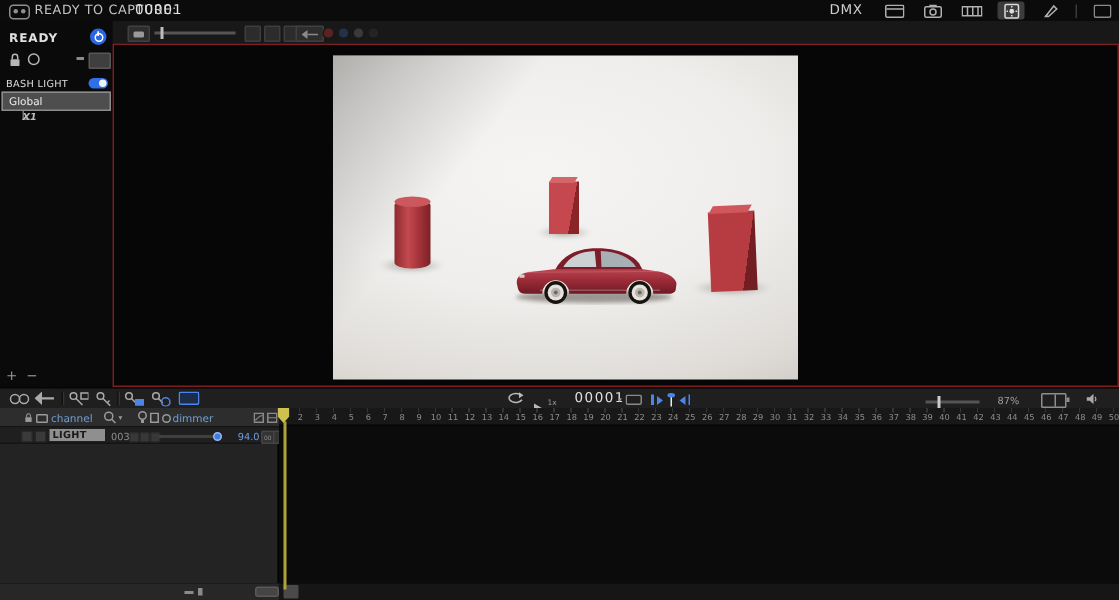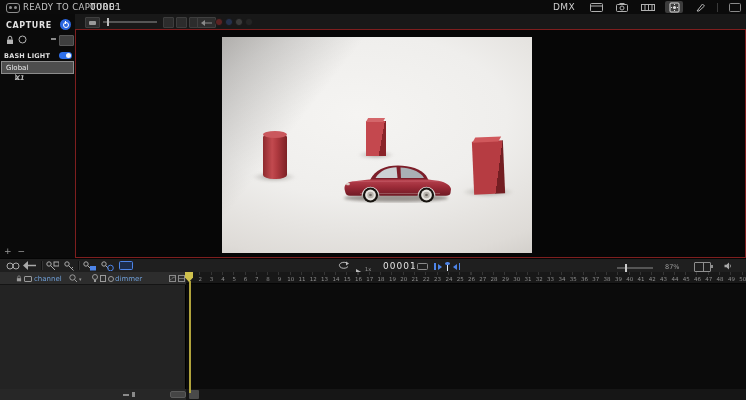--- a/index.html
+++ b/index.html
@@ -24,21 +24,21 @@
   
   #master{position:absolute;left:0;top:14px;width:75px;height:244px;background:#0a0a0a;}
   .m-title{position:absolute;left:6px;top:7px;font-size:8px;font-weight:bold;color:#e0e0e0;letter-spacing:.6px;}
   .power{position:absolute;right:4px;top:5px;width:11px;height:11px;border-radius:50%;background:#2a66e0;}
   .power:after{content:"";position:absolute;left:2.5px;top:2.5px;width:4px;height:4px;border:1px solid #fff;border-radius:50%;}
   .power:before{content:"";position:absolute;left:5px;top:1.5px;width:1px;height:3px;background:#2a66e0;box-shadow:0 0 0 .5px #fff inset;background:#fff;}
   .m-row2{position:absolute;left:0;top:19px;width:75px;height:14px;}
   .m-dash{position:absolute;left:51px;top:5px;width:5px;height:1.5px;background:#8a8a8a;}
   .m-minibox{position:absolute;left:59px;top:2px;width:13px;height:9px;background:#3f3f3f;border:1px solid #585858;border-radius:1px;}
   .m-bash{position:absolute;left:0;top:36px;width:75px;height:12px;}
-  .m-bash-label{position:absolute;left:4px;top:2px;font-size:6.5px;font-weight:bold;color:#dedede;letter-spacing:.2px;}
+  .m-bash-label{position:absolute;left:4px;top:2px;font-size:6.5px;font-weight:normal;color:#dedede;letter-spacing:.2px;}
   .toggle{position:absolute;right:3px;top:2px;width:13px;height:7px;border-radius:4px;background:#2f6fe8;}
   .toggle:after{content:"";position:absolute;right:.8px;top:.8px;width:5.5px;height:5.5px;border-radius:50%;background:#f2f2f2;}
   .m-global{position:absolute;left:1px;top:47px;width:71px;height:11px;background:#4e4e4e;border:1px solid #8c8c8c;display:flex;align-items:center;}
   .m-global span{font-size:7px;color:#ececec;padding-left:4px;}
   .m-x1{position:absolute;left:0;top:59px;width:75px;height:10px;}
   .elbow{position:absolute;left:8px;top:0;width:4px;height:5px;border-left:1px solid #777;border-bottom:1px solid #777;}
   .m-x1 span{position:absolute;left:15px;top:1px;font-size:6.5px;font-weight:bold;color:#bdbdbd;font-style:italic;}
   .m-addrem{position:absolute;left:4px;top:233px;display:flex;gap:6px;}
   .m-addrem span{font-size:9px;color:#9a9a9a;line-height:9px;}
 
@@ -187,21 +187,21 @@
       <span class="tb-sep"></span>
       <span class="tb-btn">
         <svg width="12" height="9" viewBox="0 0 12 9">
             <rect x="0.5" y="0.5" width="11" height="8" rx="1" fill="none" stroke="#8a8a8a"></rect>
           </svg>
       </span>
     </div>
   </div>
 
   <div id="master">
-    <span class="m-title">CAPTURE</span>
+    <span class="m-title">READY</span>
     <span class="power"></span>
     <div class="m-row2">
       <svg class="abs" style="left:6px;top:2px" width="8" height="10" viewBox="0 0 8 10">
           <path d="M2.2 4.5 V3 a1.8 1.8 0 0 1 3.6 0 V4.5" fill="none" stroke="#b5b5b5"></path>
           <rect x="1" y="4.5" width="6" height="4.5" rx="0.5" fill="#b5b5b5"></rect>
         </svg>
       <svg class="abs" style="left:18px;top:2px" width="9" height="9" viewBox="0 0 9 9">
           <circle cx="4.5" cy="4.5" r="3.5" fill="none" stroke="#b5b5b5"></circle>
         </svg>
       <span class="m-dash"></span>
@@ -387,20 +387,39 @@
       <span class="ch-col" style="left:115px">dimmer</span>
       <svg class="abs" style="left:169px;top:3px" width="7" height="7" viewBox="0 0 7 7">
           <rect x="0.5" y="0.5" width="6" height="6" fill="none" stroke="#8a8a8a"></rect>
           <path d="M1 5 C2.5 5 3 2 6 2" fill="none" stroke="#8a8a8a" stroke-width="0.7"></path>
         </svg>
       <svg class="abs" style="left:178px;top:3px" width="7" height="7" viewBox="0 0 7 7">
           <rect x="0.5" y="0.5" width="6" height="6" fill="none" stroke="#8a8a8a"></rect>
           <line x1="0.5" y1="3.5" x2="6.5" y2="3.5" stroke="#8a8a8a" stroke-width="0.7"></line>
         </svg>
     </div>
+    <div class="ch-row">
+      <span class="cbx" style="left:14px"></span>
+      <span class="cbx" style="left:23px"></span>
+      <span class="name-cell">
+        <span>LIGHT</span>
+      </span>
+      <span class="addr">003</span>
+      <span class="minib" style="left:86px"></span>
+      <span class="minib" style="left:93px"></span>
+      <span class="minib" style="left:100px"></span>
+      <span class="dim-track">
+        <span class="dim-dot" style="left: calc(94% - 3px);"></span>
+      </span>
+      <span class="dim-val">94.0</span>
+      <span class="tinybtn" style="left:174px">
+          <span>00</span>
+        </span>
+      <span class="tinybtn" style="left:182px;width:4px"></span>
+    </div>
   </div>
 
   <div id="track"></div>
 
   <div id="bottom">
     <div class="b-left">
       <span class="b-ic1"></span>
       <span class="b-ic2"></span>
       <span class="b-box"></span>
     </div>

